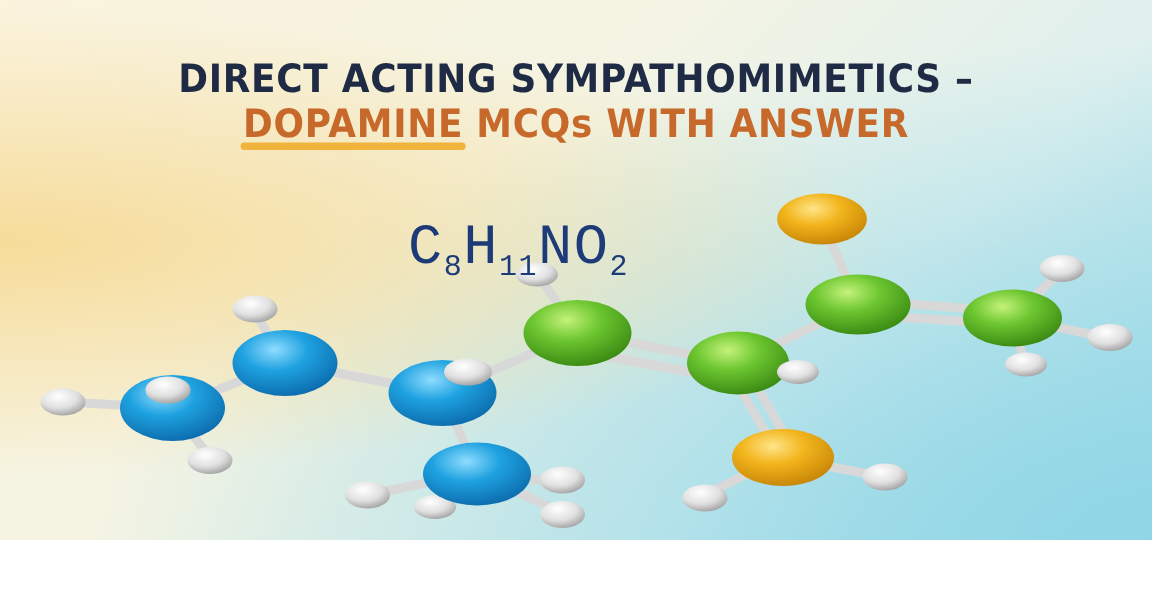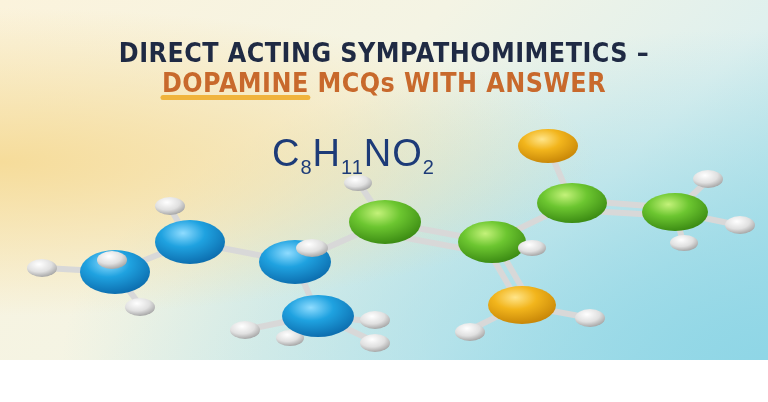--- a/index.html
+++ b/index.html
@@ -17,22 +17,22 @@
     line-height:30px; letter-spacing:0.5px; transform:scaleX(0.92); transform-origin:center;
   }
   .title .line1 { color:#1f2a44; display:block; }
   .title .line2 { color:#c8692c; display:block; }
   .title .hl { position:relative; }
   .title .hl::after {
     content:""; position:absolute; left:-2px; right:-2px; bottom:-2px; height:5px;
     background:#f0b43c; border-radius:3px; z-index:-1;
   }
   .formula {
-    position:absolute; top:132px; left:272px;
-    font-family:Liberation Sans, sans-serif; font-size:38px; color:#1d3b78; letter-spacing:1px;
+    position:absolute; top:144px; left:272px;
+    font-family:Liberation Mono, monospace; font-size:38px; color:#1d3b78; letter-spacing:1px;
   }
   .formula sub { font-size:20px; vertical-align:-8px; }
   svg.mol { position:absolute; left:0; top:0; }
   .logo {
     position:absolute; left:625px; top:356px; width:120px; height:34px;
     border:2px solid #2c5a6a; border-radius:16px/50%;
     display:flex; align-items:center; justify-content:center;
     box-shadow: inset 0 0 0 2px #a8dbe6, inset 0 0 0 3px #2c5a6a;
   }
   .logo span { font-family:"DejaVu Serif", serif; font-style:italic; font-size:13px; color:#1f3a48; }

